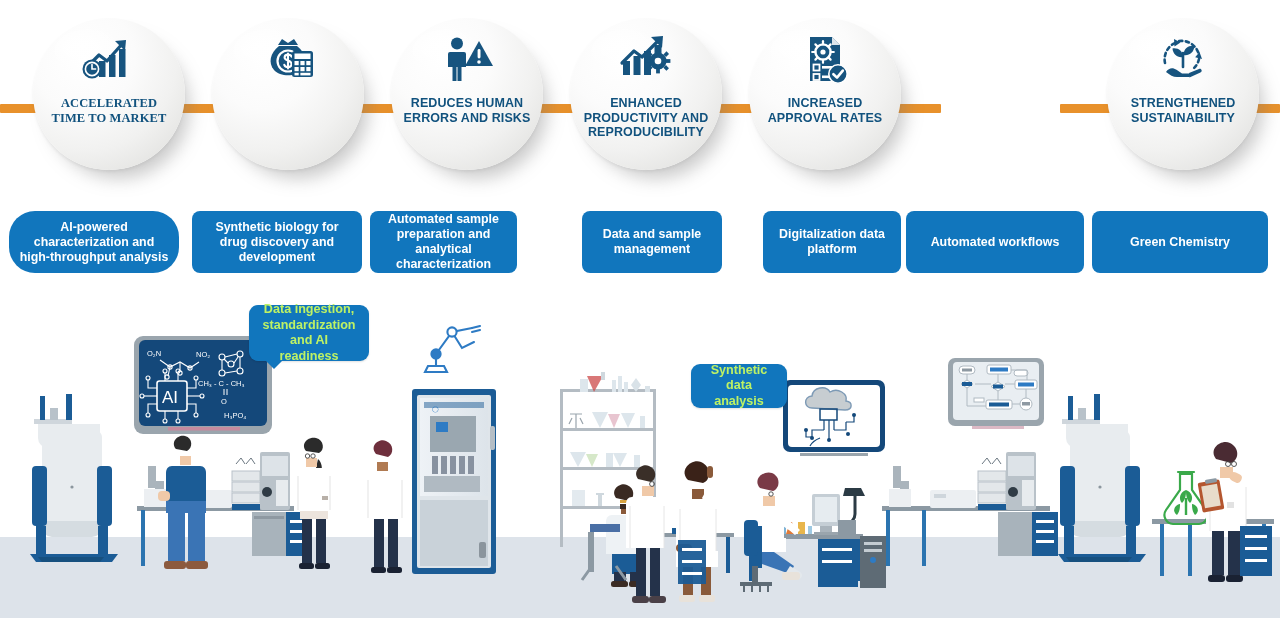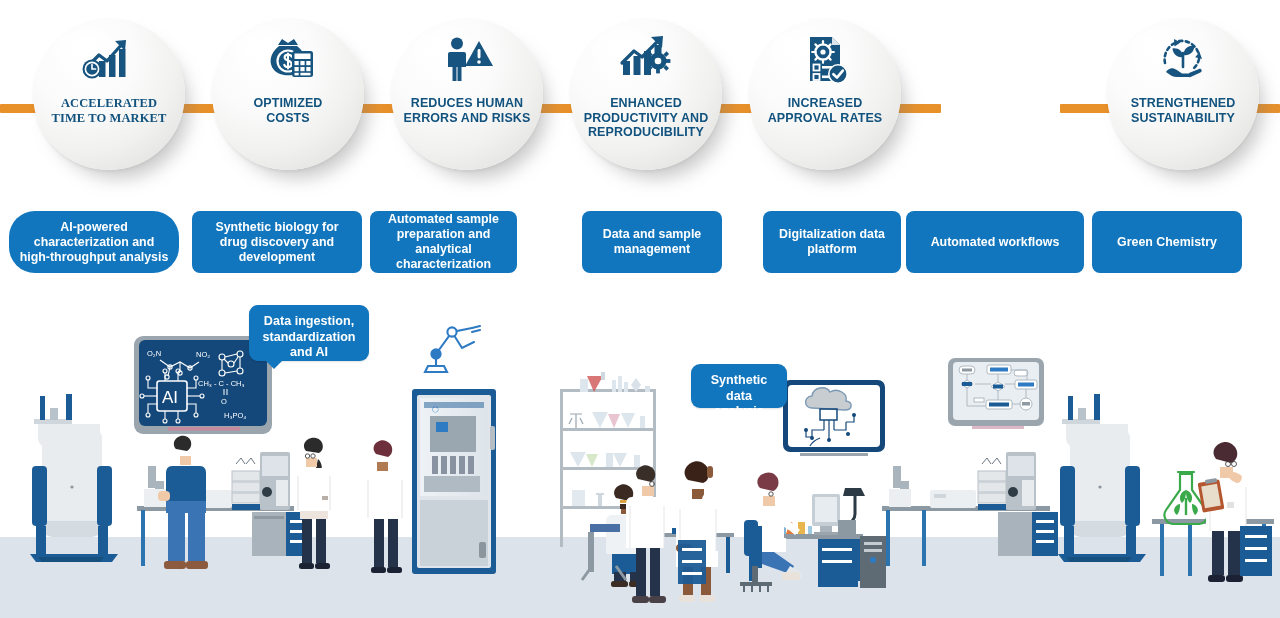--- a/index.html
+++ b/index.html
@@ -49,24 +49,24 @@
     text-align:center;padding:0 9px;box-sizing:border-box;
   }
 
   
   #scene{position:absolute;left:0;top:276px;width:1280px;height:342px;background:#ffffff;}
   #floor{position:absolute;left:0;bottom:0;width:1280px;height:81px;background:#DDE3EA;}
   .scene-svg{position:absolute;left:0;top:0;width:1280px;height:342px;}
 
   
   .callout{
-    position:absolute;background:#1176BD;border-radius:9px;color:#ffffff;
+    position:absolute;background:#1176BD;border-radius:9px;color:#bef264;
     font-weight:bold;font-size:12.6px;line-height:15.5px;
     padding:9px 12px;box-sizing:border-box;text-align:center;
-    display:flex;justify-content:center;
+    display:flex;align-items:center;justify-content:center;
     box-shadow:0 1px 2px rgba(0,0,0,.12);
   }
   .callout::after{
     content:"";position:absolute;left:16px;bottom:-8px;
     border-left:9px solid transparent;border-right:9px solid transparent;
     border-top:9px solid #1176BD;
   }
   .callout.no-tail::after{display:none;}
 </style>
 </head>
@@ -117,24 +117,20 @@
           <rect x="36.5" y="18.5" width="16" height="5.5" fill="#ffffff"></rect>
           <rect x="36.5" y="26" width="4.2" height="4.2" fill="#ffffff"></rect>
           <rect x="42.4" y="26" width="4.2" height="4.2" fill="#ffffff"></rect>
           <rect x="48.3" y="26" width="4.2" height="4.2" fill="#ffffff"></rect>
           <rect x="36.5" y="32" width="4.2" height="4.2" fill="#ffffff"></rect>
           <rect x="42.4" y="32" width="4.2" height="4.2" fill="#ffffff"></rect>
           <rect x="48.3" y="32" width="4.2" height="4.2" fill="#ffffff"></rect>
           <rect x="36.5" y="37.8" width="4.2" height="2.6" fill="#ffffff"></rect>
           <rect x="42.4" y="37.8" width="10.1" height="2.6" fill="#ffffff"></rect>
         </svg>
-      </div>
-      <div class="blabel">
-        <div>OPTIMIZED</div>
-        <div>COSTS</div>
       </div>
     </div>
 
     <div class="benefit" style="left:391px;">
       <div class="orb"></div>
       <div class="ico">
         <svg width="60" height="50" viewBox="0 0 60 50" fill="none">
           <circle cx="20" cy="8.5" r="6" fill="#17547F"></circle>
           <path d="M13 17 h14 a2 2 0 0 1 2 2 v13 h-4.5 v14 h-4 v-14 h-1 v14 h-4 v-14 H11 V19 a2 2 0 0 1 2 -2 z" fill="#17547F"></path>
           <path d="M42 6 L56 31 H28 Z" fill="#17547F"></path>
@@ -249,21 +245,21 @@
       </div>
     <div class="cap-box" style="left:550px;width:140px;margin-left:32px;">
         <span>Data and sample management</span>
       </div>
     <div class="cap-box" style="left:763px;width:138px;">
         <span>Digitalization data platform</span>
       </div>
     <div class="cap-box" style="left:906px;width:178px;">
         <span>Automated workflows</span>
       </div>
-    <div class="cap-box" style="left:1092px;width:150px;">
+    <div class="cap-box" style="left:1092px;width:176px;">
         <span>Green Chemistry</span>
       </div>
   </div>
 
   <div id="scene">
     <div id="floor"></div>
 
     <svg class="scene-svg" viewBox="0 0 1280 342">
       <defs>
         <linearGradient id="glassg" x1="0" y1="0" x2="1" y2="0">

